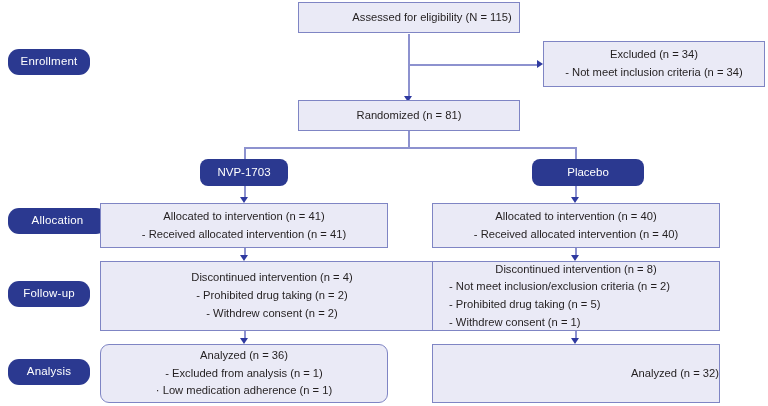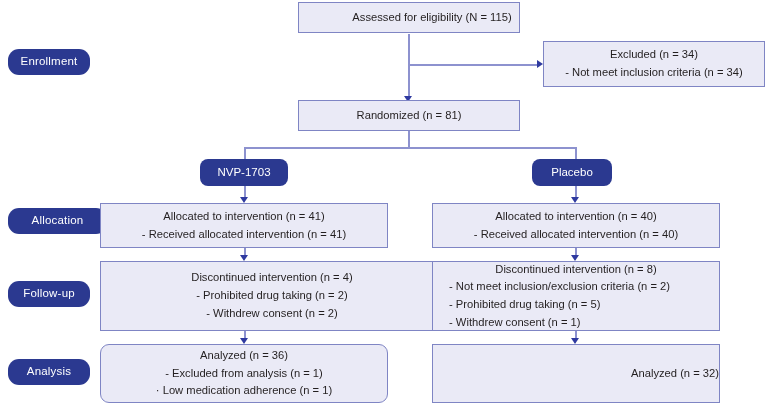--- a/index.html
+++ b/index.html
@@ -115,21 +115,21 @@
   <div class="vline" style="left:408px;top:131px;height:17px;"></div>
   <div class="hline" style="left:244px;top:147px;width:332px;"></div>
   <div class="vline" style="left:244px;top:147px;height:15px;"></div>
   <div class="arrow-d" style="left:240px;top:160px;"></div>
   <div class="vline" style="left:575px;top:147px;height:15px;"></div>
   <div class="arrow-d" style="left:571px;top:160px;"></div>
 
   <div class="arm-pill" style="left:200px;top:159px;width:88px;height:27px;">
     <span>NVP-1703</span>
   </div>
-  <div class="arm-pill" style="left:532px;top:159px;width:80px;height:27px;">
+  <div class="arm-pill" style="left:532px;top:159px;width:112px;height:27px;">
     <span>Placebo</span>
   </div>
 
   <div class="vline" style="left:244px;top:186px;height:14px;"></div>
   <div class="arrow-d" style="left:240px;top:197px;"></div>
   <div class="vline" style="left:575px;top:186px;height:14px;"></div>
   <div class="arrow-d" style="left:571px;top:197px;"></div>
 
   <div class="flowbox" style="left:100px;top:203px;width:288px;height:45px;">
     <div class="ln ttl">Allocated to intervention (n = 41)</div>

